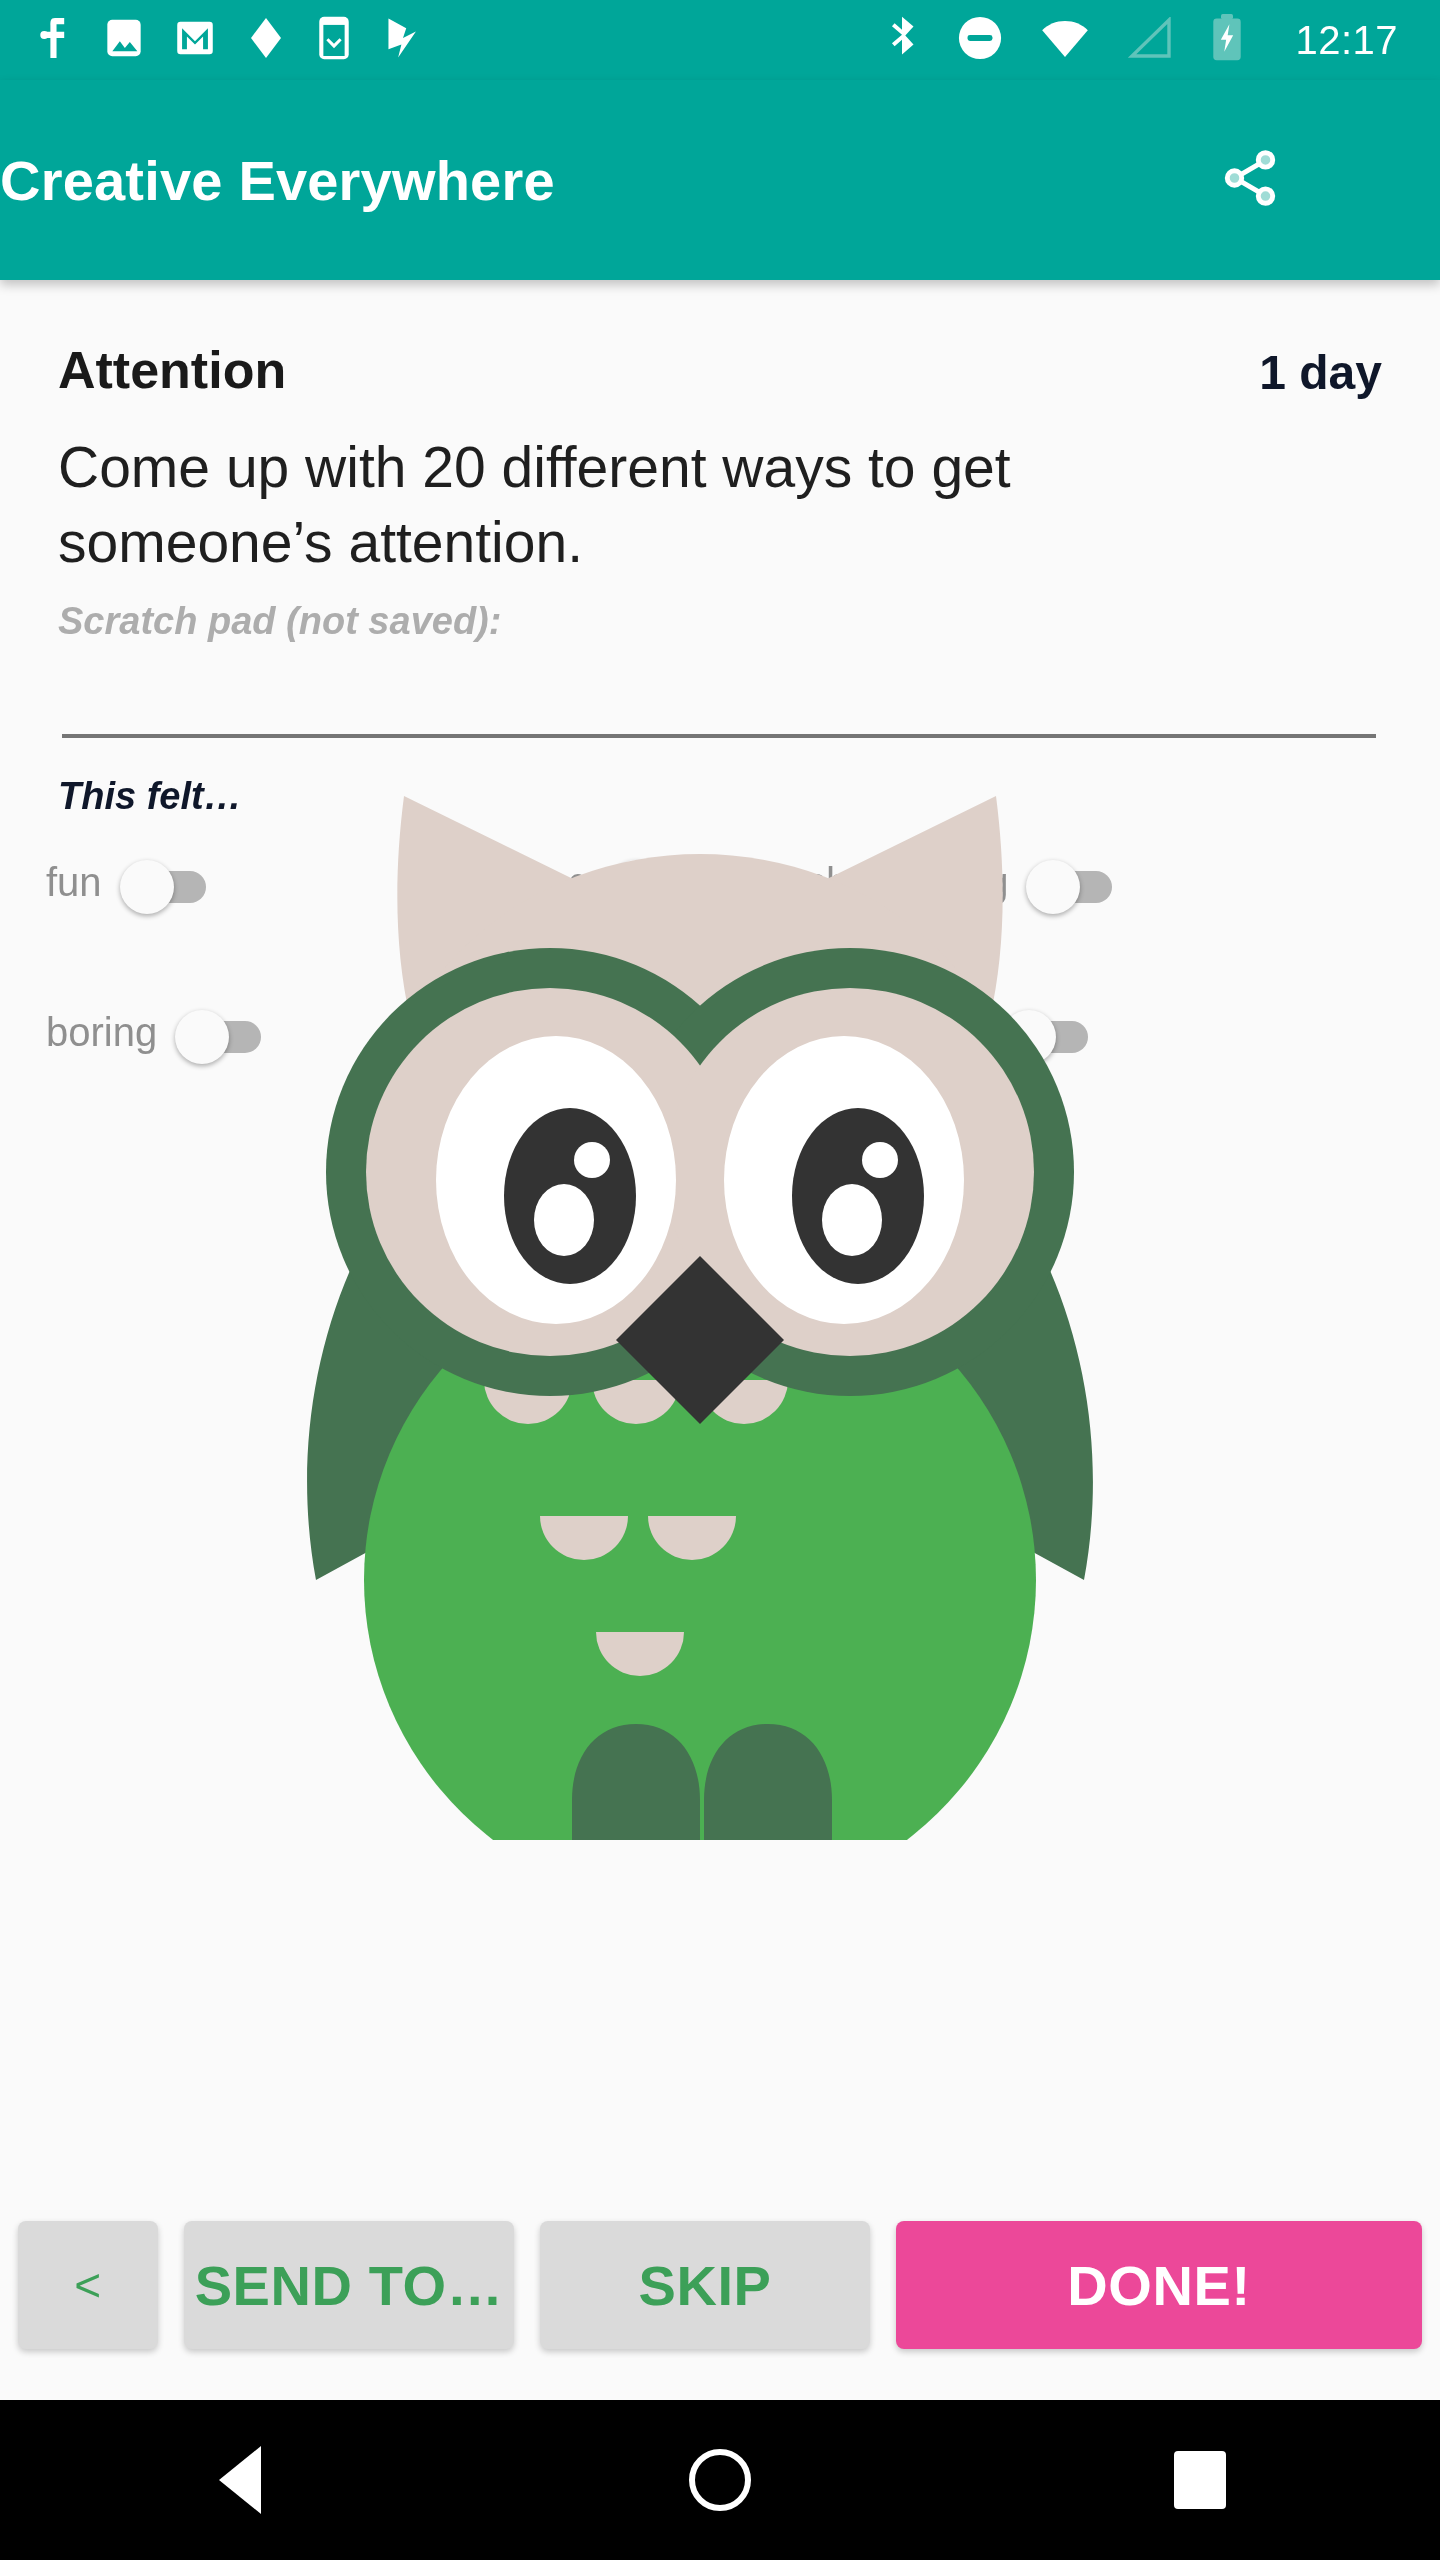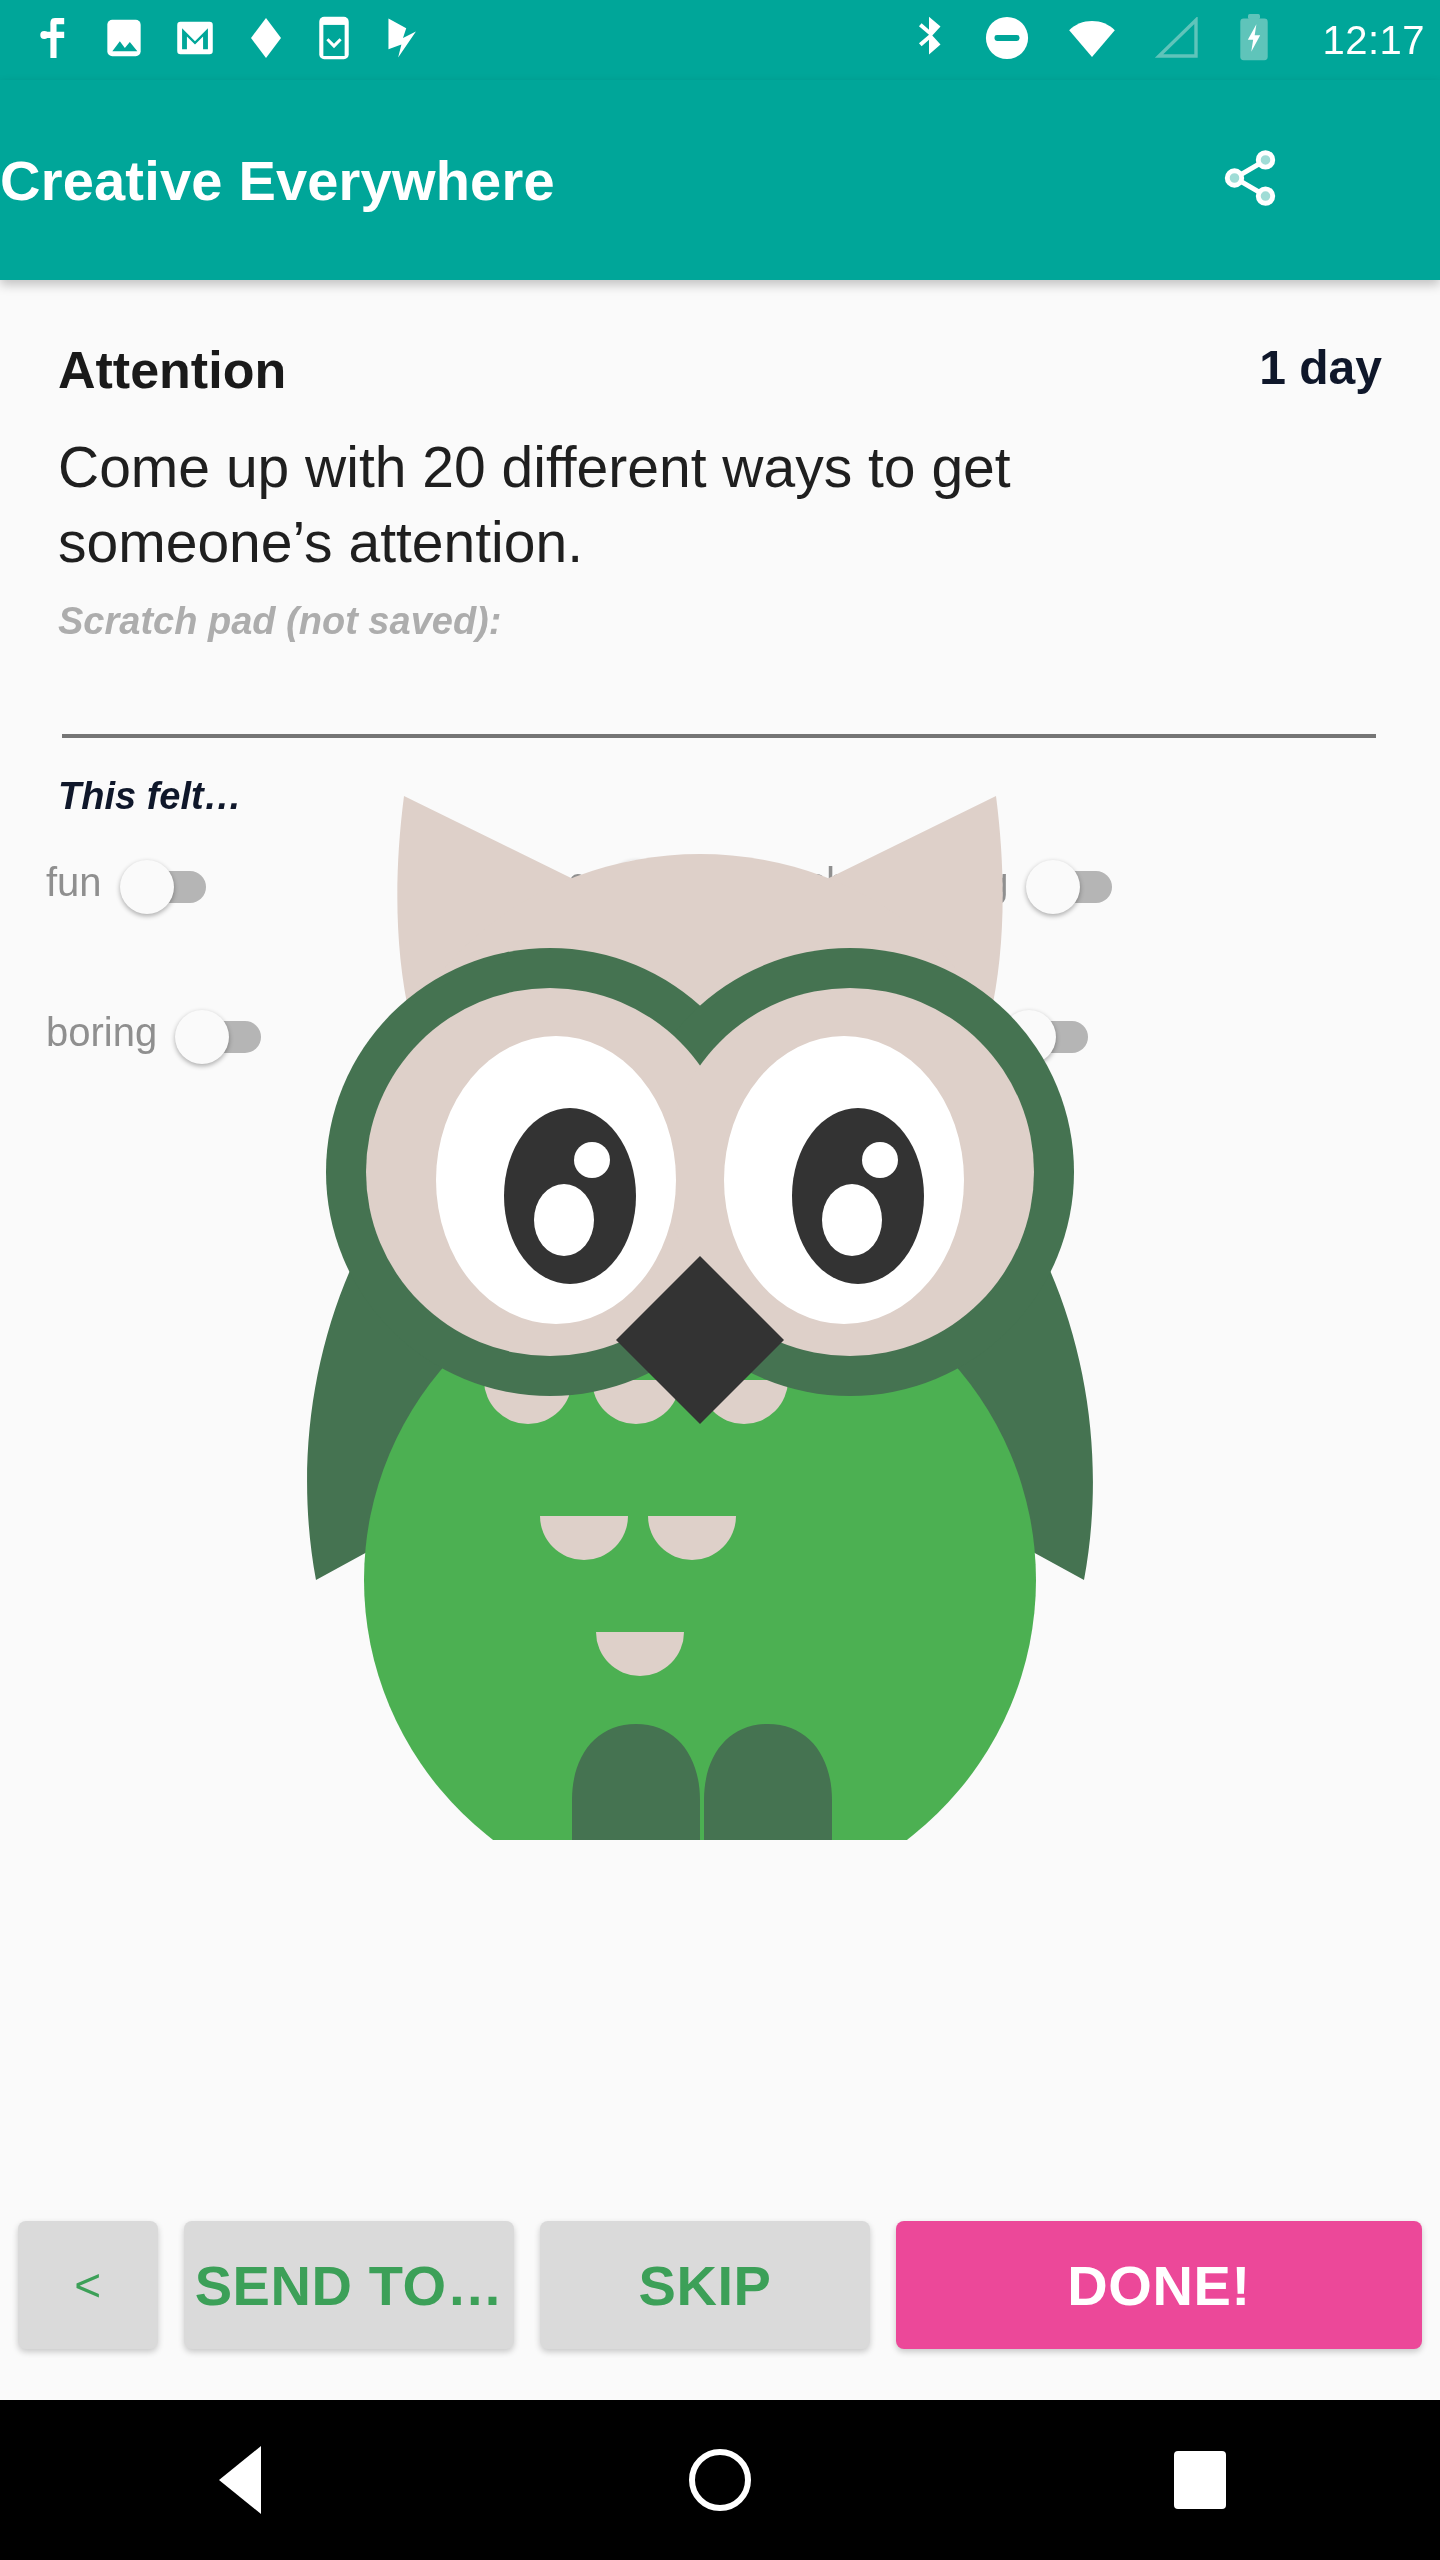--- a/index.html
+++ b/index.html
@@ -11,21 +11,21 @@
   }
   #screen { position:relative; width:1440px; height:2560px; background:#fafafa; }
 
   
   .statusbar {
     position:absolute; top:0; left:0; width:1440px; height:80px;
     background:#00a699;
     display:flex; align-items:center;
   }
   .sb-left { display:flex; align-items:center; gap:30px; padding-left:36px; flex:1; }
-  .sb-right { display:flex; align-items:center; gap:38px; padding-right:15px; }
+  .sb-right { display:flex; align-items:center; gap:38px; padding-right:42px; }
   .sb-icon { display:block; }
   .sb-clock {
     color:#ffffff; font-size:40px; font-weight:400;
     letter-spacing:0.5px; margin-left:14px;
   }
 
   
   .appbar {
     position:absolute; top:80px; left:0; width:1440px; height:200px;
     background:#00a699;
@@ -45,21 +45,21 @@
   .dot { width:11px; height:11px; border-radius:50%; background:#fff; margin:5px 0; }
 
   
   .content {
     position:absolute; top:280px; left:0; width:1440px; height:1920px;
     background:#fafafa; overflow:hidden;
   }
 
   .task-header {
     position:absolute; top:60px; left:58px; right:58px;
-    display:flex; align-items:flex-start; justify-content:space-between;
+    display:flex; align-items:flex-end; justify-content:space-between;
   }
   .task-title { font-size:52px; font-weight:700; color:#1a1a1a; }
   .task-days  { font-size:48px; font-weight:700; color:#0f172a; }
 
   .task-desc {
     position:absolute; top:150px; left:58px; width:1180px;
     font-size:57px; line-height:1.32; color:#1f1f1f;
   }
 
   .scratch-label {

